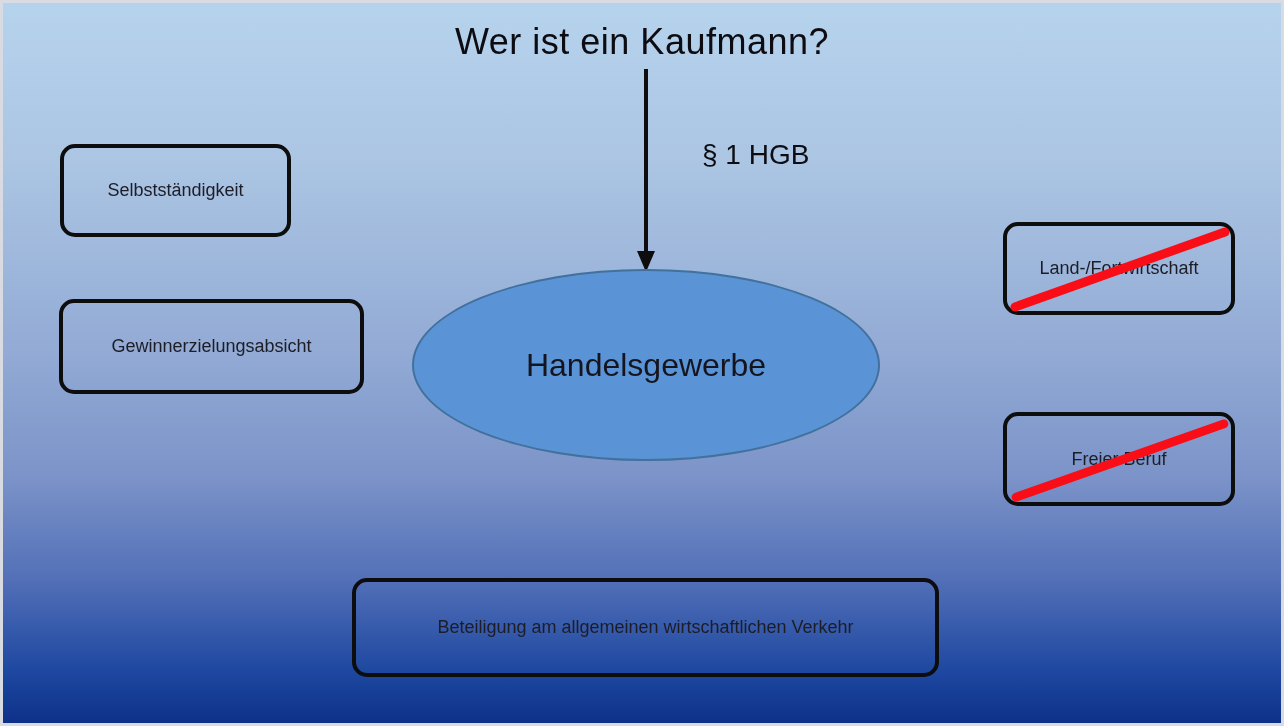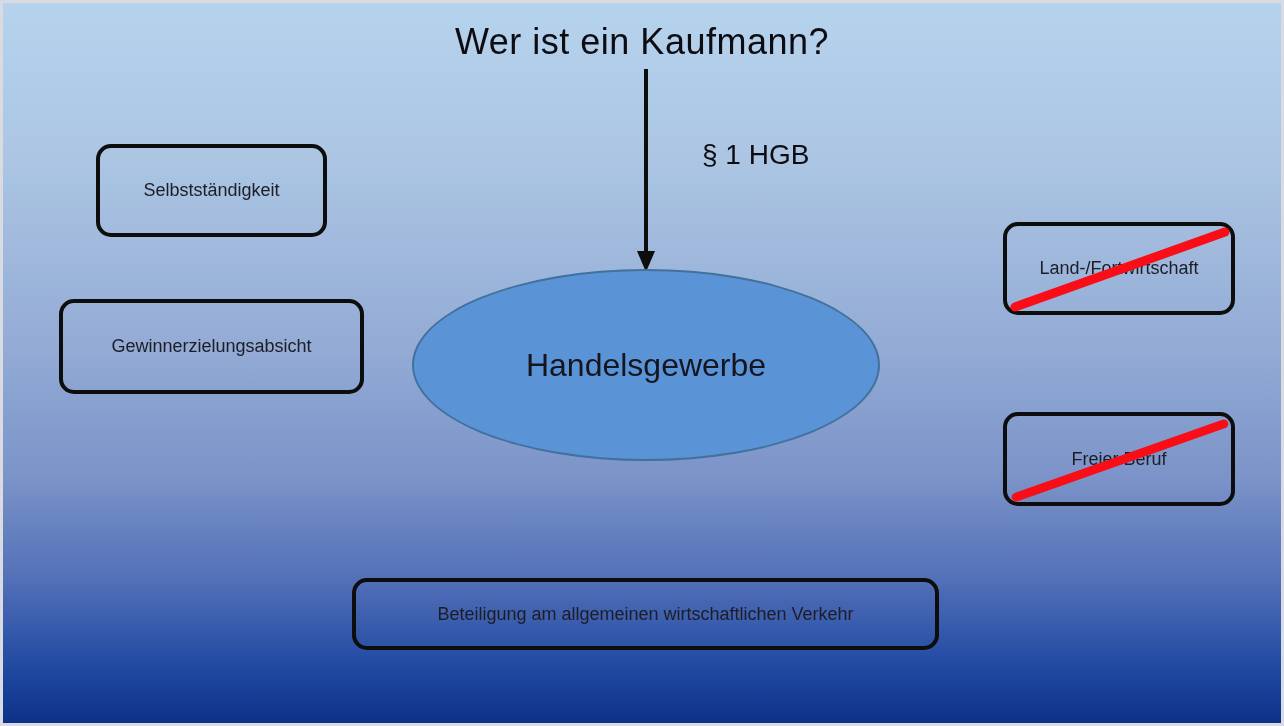--- a/index.html
+++ b/index.html
@@ -73,24 +73,24 @@
     border: 4px solid #0d0d0d;
     border-radius: 15px;
     display: flex;
     align-items: center;
     justify-content: center;
     text-align: center;
     font-size: 18px;
     color: #1d1d27;
     padding: 4px 10px;
   }
-  .box-selbst   { left: 57px;   top: 141px; width: 231px; height: 93px; margin-left: 36px; }
+  .box-selbst   { left: 57px;   top: 141px; width: 231px; height: 93px; }
   .box-gewinn   { left: 56px;   top: 296px; width: 305px; height: 95px; }
   .box-dauer    { left: 57px;   top: 489px; width: 231px; height: 94px; }
-  .box-beteil   { left: 349px;  top: 575px; width: 587px; height: 72px; }
+  .box-beteil   { left: 349px;  top: 575px; width: 587px; height: 99px; }
   .box-land     { left: 1000px; top: 219px; width: 232px; height: 93px; }
   .box-freier   { left: 1000px; top: 409px; width: 232px; height: 94px; }
   .strike-svg {
     position: absolute;
     left: -4px;
     top: -4px;
     width: 232px;
     height: 93px;
     pointer-events: none;
   }

